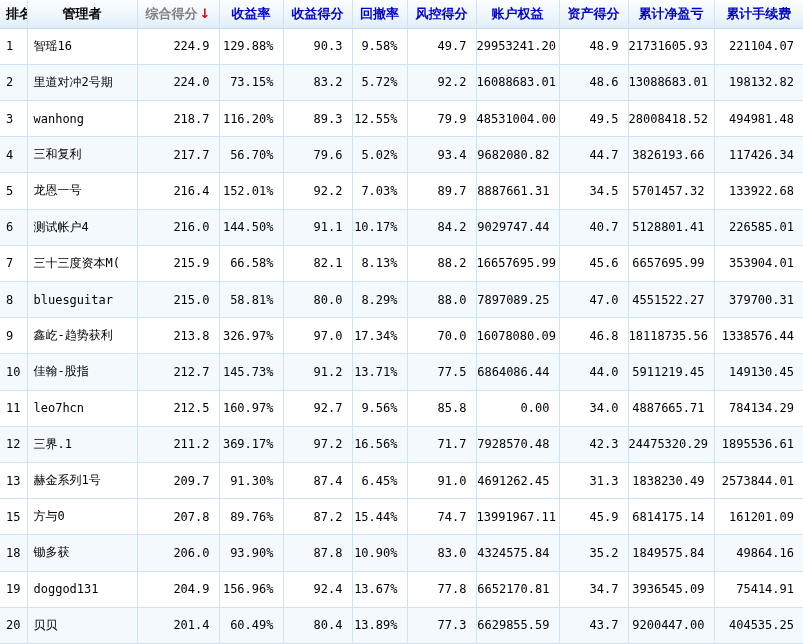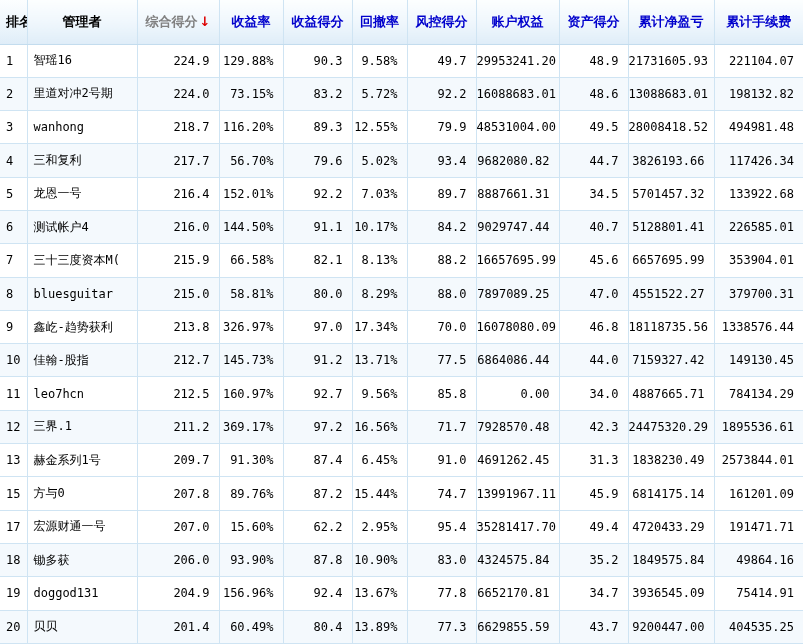--- a/index.html
+++ b/index.html
@@ -22,21 +22,21 @@
     overflow: hidden;
     white-space: nowrap;
     box-sizing: border-box;
     padding: 0;
   }
   
   .rank-table tr > *:first-child { border-left: none; }
   .rank-table thead th { border-top: none; }
   .rank-table tr > *:last-child { border-right: none; }
 
-  .rank-table thead tr { height: 44px; }
+  .rank-table thead tr { height: 28px; }
   .rank-table tbody tr { height: 30.8px; }
 
   .rank-table thead th {
     background: linear-gradient(to bottom, #fcfeff 0%, #eef6fc 55%, #dfedf8 100%);
     border-bottom: 1px solid #c3dcee;
     font-size: 13px;
     font-weight: bold;
     color: #000000;
     text-align: center;
   }
@@ -232,21 +232,21 @@
       <tr class="stripe">
         <td class="cell-left">10</td>
         <td class="cell-left cell-name">佳翰-股指</td>
         <td class="cell-right">212.7</td>
         <td class="cell-right">145.73%</td>
         <td class="cell-right">91.2</td>
         <td class="cell-right">13.71%</td>
         <td class="cell-right">77.5</td>
         <td class="cell-right">6864086.44</td>
         <td class="cell-right">44.0</td>
-        <td class="cell-right cell-red">7159327.42</td>
+        <td class="cell-right cell-red">5911219.45</td>
         <td class="cell-right">149130.45</td>
       </tr>
       <tr class="plain">
         <td class="cell-left">11</td>
         <td class="cell-left cell-name">leo7hcn</td>
         <td class="cell-right">212.5</td>
         <td class="cell-right">160.97%</td>
         <td class="cell-right">92.7</td>
         <td class="cell-right">9.56%</td>
         <td class="cell-right">85.8</td>
@@ -287,33 +287,20 @@
         <td class="cell-right">207.8</td>
         <td class="cell-right">89.76%</td>
         <td class="cell-right">87.2</td>
         <td class="cell-right">15.44%</td>
         <td class="cell-right">74.7</td>
         <td class="cell-right">13991967.11</td>
         <td class="cell-right">45.9</td>
         <td class="cell-right cell-red">6814175.14</td>
         <td class="cell-right">161201.09</td>
       </tr>
-      <tr class="plain">
-        <td class="cell-left">17</td>
-        <td class="cell-left cell-name">宏源财通一号</td>
-        <td class="cell-right">207.0</td>
-        <td class="cell-right">15.60%</td>
-        <td class="cell-right">62.2</td>
-        <td class="cell-right">2.95%</td>
-        <td class="cell-right">95.4</td>
-        <td class="cell-right">35281417.70</td>
-        <td class="cell-right">49.4</td>
-        <td class="cell-right cell-red">4720433.29</td>
-        <td class="cell-right">191471.71</td>
-      </tr>
       <tr class="stripe">
         <td class="cell-left">18</td>
         <td class="cell-left cell-name">锄多获</td>
         <td class="cell-right">206.0</td>
         <td class="cell-right">93.90%</td>
         <td class="cell-right">87.8</td>
         <td class="cell-right">10.90%</td>
         <td class="cell-right">83.0</td>
         <td class="cell-right">4324575.84</td>
         <td class="cell-right">35.2</td>

